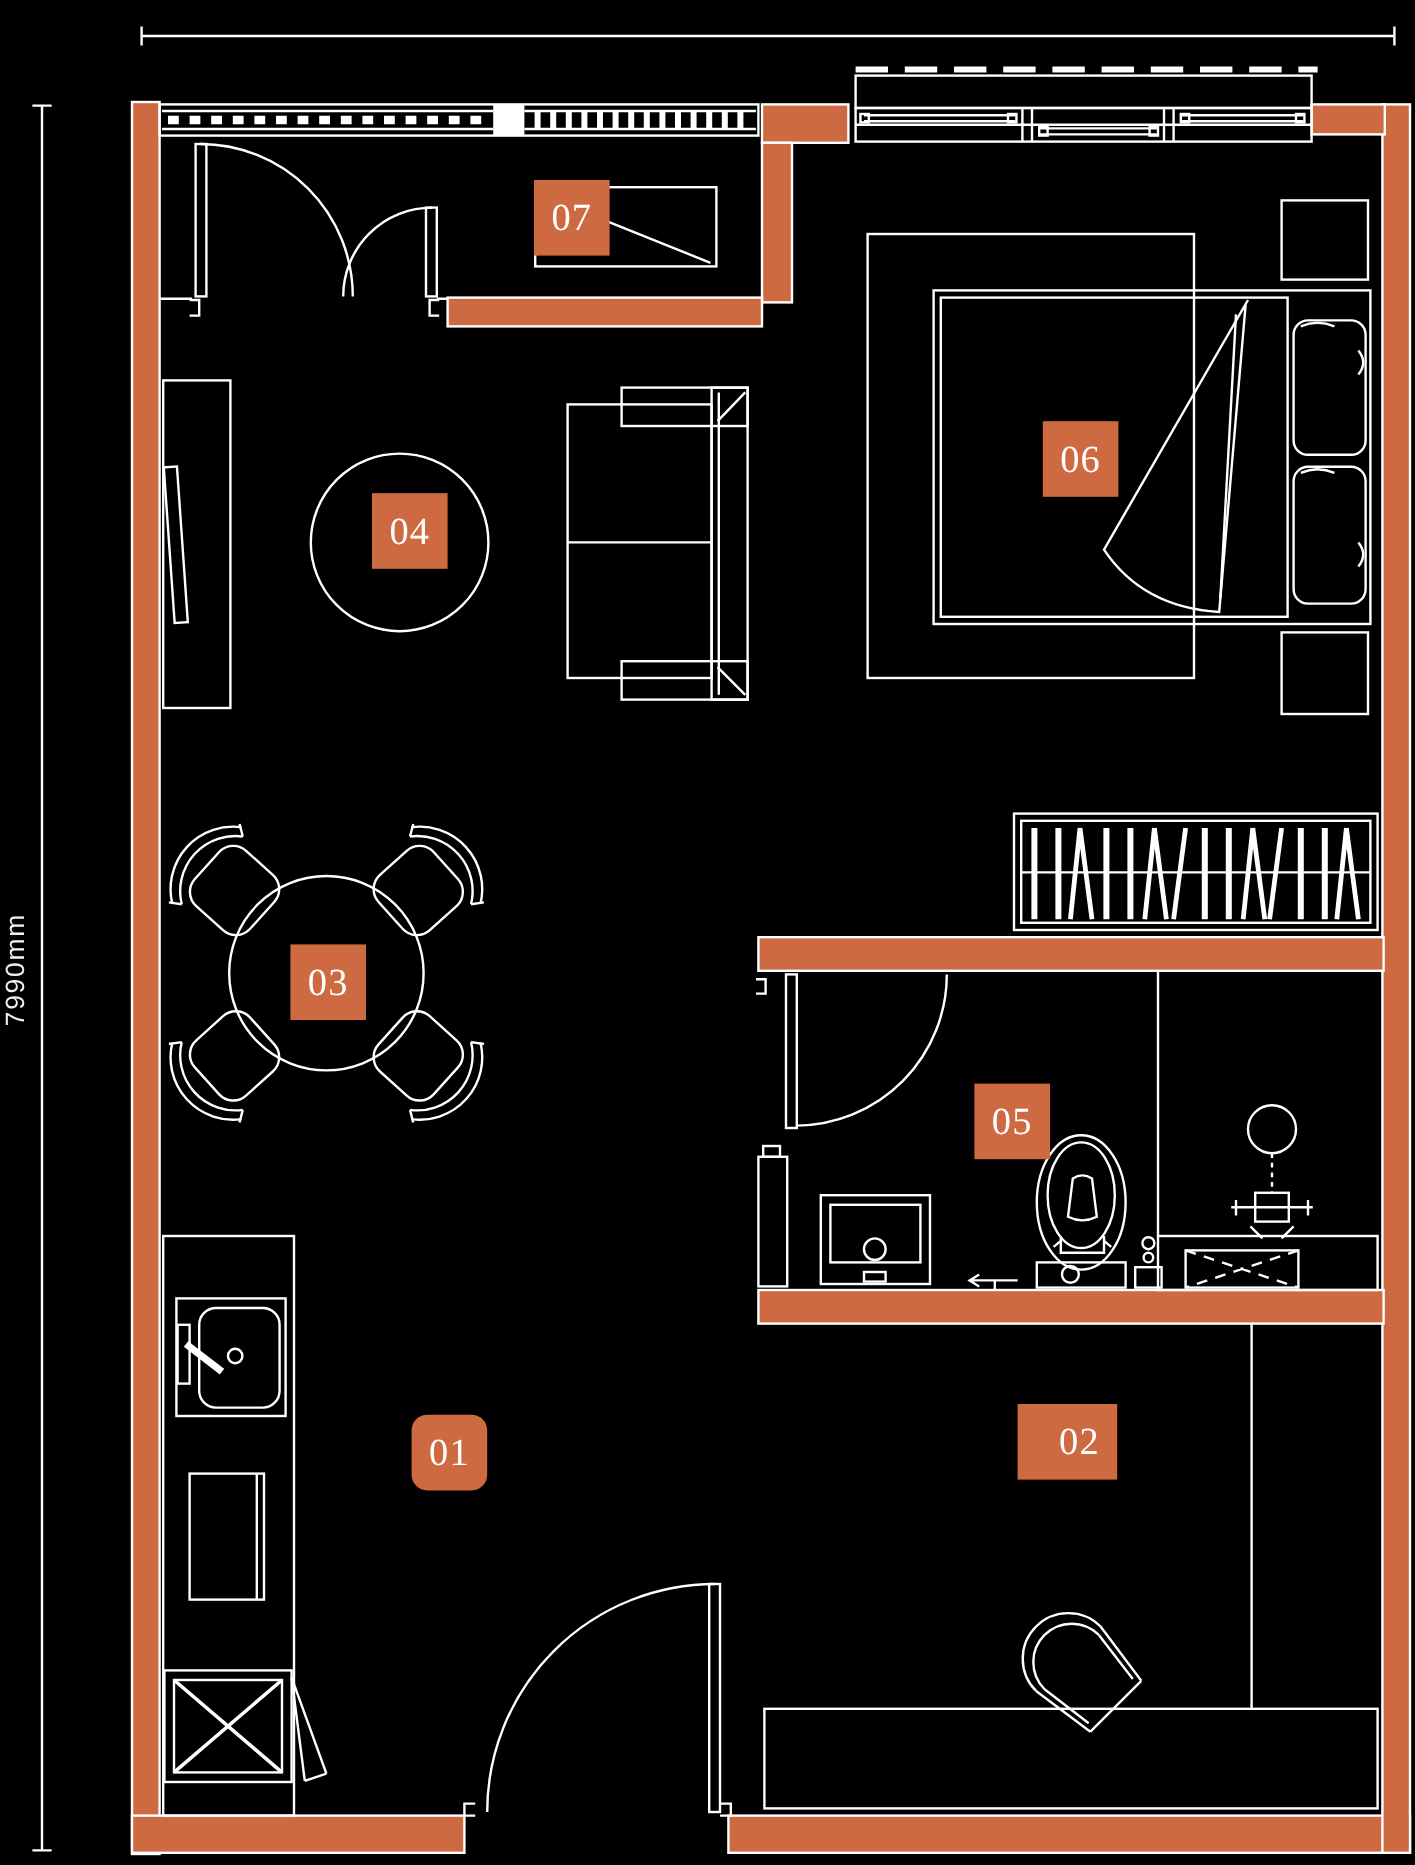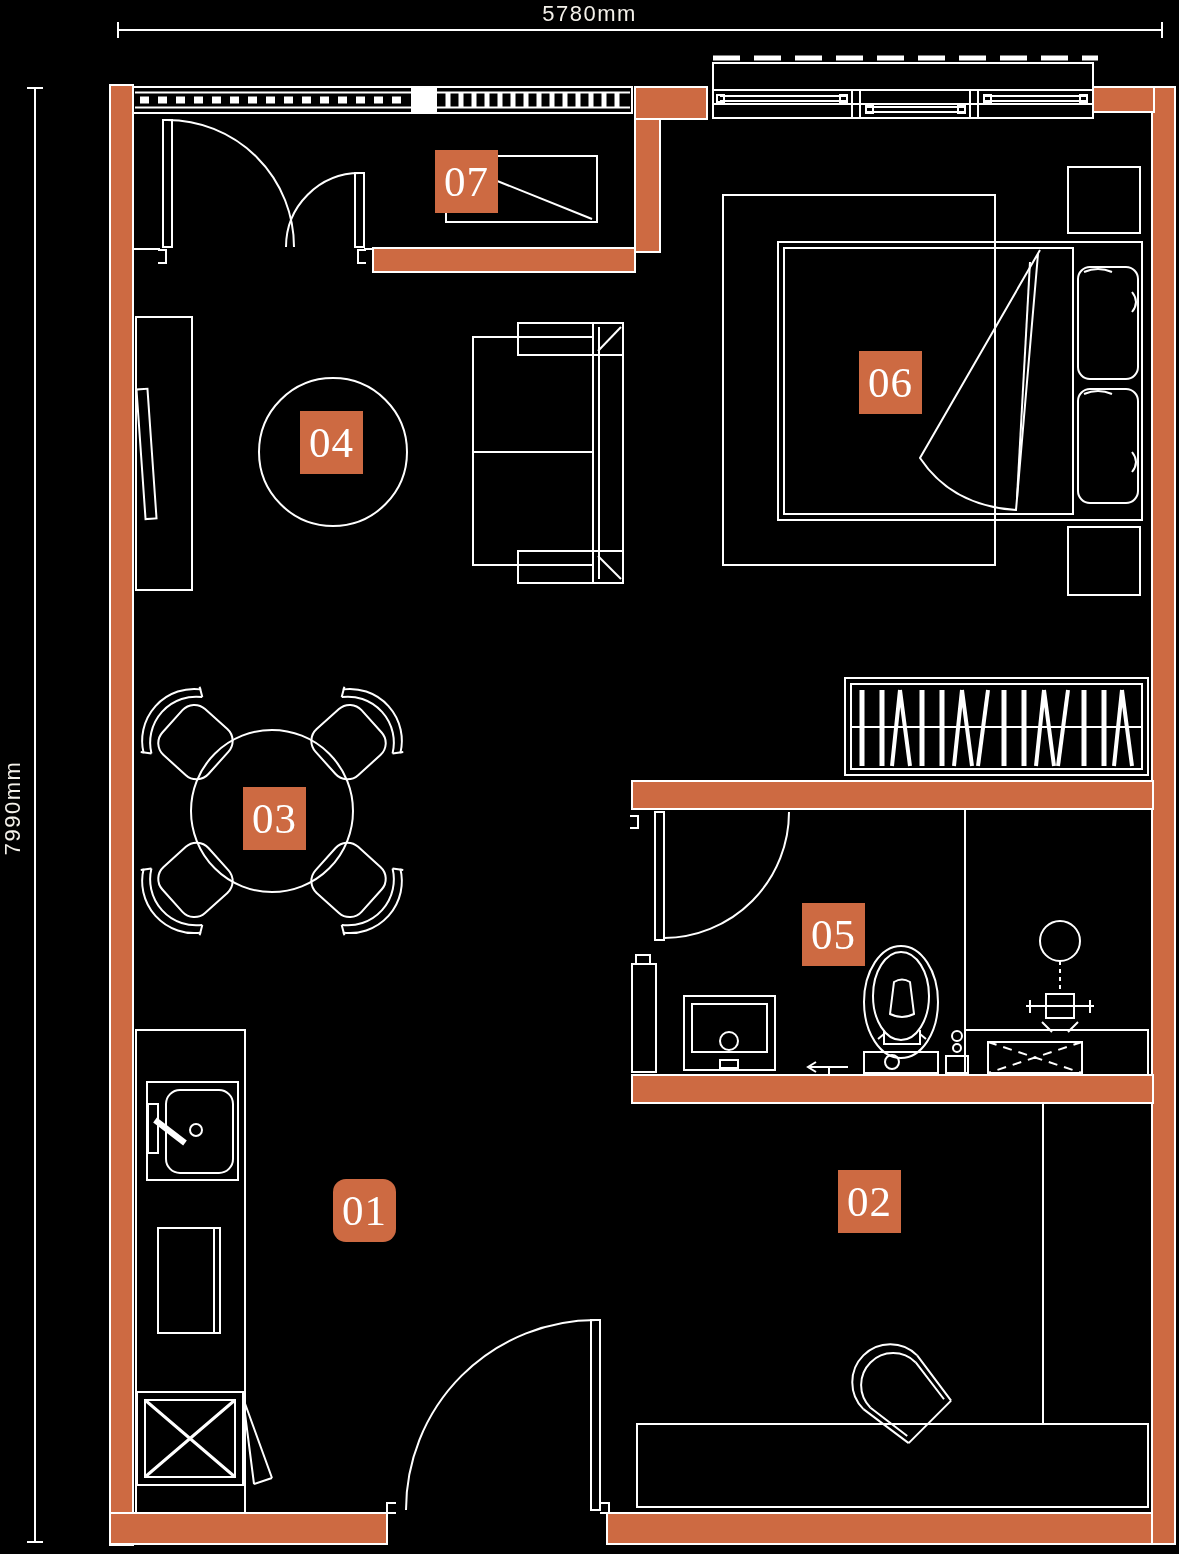--- a/index.html
+++ b/index.html
@@ -15,23 +15,24 @@
   .wall{fill:#cd6a42;stroke:#ffffff;stroke-width:2;}
   .solid{fill:#ffffff;stroke:none;}
   .dim{
     position:absolute;color:#f4f1ea;font-size:22px;letter-spacing:1.5px;
     font-family:"Liberation Sans", sans-serif;white-space:nowrap;
   }
   .dim-top{left:0;right:0;top:1px;text-align:center;}
   .dim-left{left:13px;top:808px;transform:translate(-50%,-50%) rotate(-90deg);}
   .room-label{
     position:absolute;width:63px;height:63px;background:#cd6a42;
-    color:#ffffff;font-family:"Liberation Serif", serif;font-size:43px;
+    color:#ffffff;font-family:"Liberation Serif", serif;font-size:32px;
     display:flex;align-items:center;justify-content:center;
     letter-spacing:1px;
+    margin-left:10px;
   }
 </style>
 </head>
 <body>
 
 <div class="canvas">
 
 <svg width="1179" height="1554" viewBox="0 0 1179 1554">
   <defs>
     <g id="dchair">
@@ -227,24 +228,23 @@
     <rect x="637" y="1424" width="511" height="83"></rect>
     <g transform="translate(903,1395) rotate(-45)">
       <path d="M-38,-18 A38,38 0 0 1 38,-18"></path>
       <path d="M-32,-14 A32,32 0 0 1 32,-14"></path>
       <path d="M-38,-18 L-30,38 M38,-18 L30,38 M-30,38 L30,38"></path>
       <path d="M-32,-14 L-26,32 M32,-14 L26,32"></path>
     </g>
   </g>
 </svg>
 
-<div class="dim dim-top">5780mm</div>
 <div class="dim dim-left">7990mm</div>
 
 <div class="room-label" style="left:333px;top:1179px;border-radius:13px;">01</div>
-<div class="room-label" style="left:838px;top:1170px;">02</div>
-<div class="room-label" style="left:243px;top:787px;">03</div>
+<div class="room-label" style="left:838px;top:1170px;padding-left:20px;">02</div>
+<div class="room-label" style="left:232px;top:787px;">03</div>
 <div class="room-label" style="left:300px;top:411px;">04</div>
 <div class="room-label" style="left:802px;top:903px;">05</div>
 <div class="room-label" style="left:859px;top:351px;">06</div>
 <div class="room-label" style="left:435px;top:150px;">07</div>
 
 </div>
 
 </body></html>

